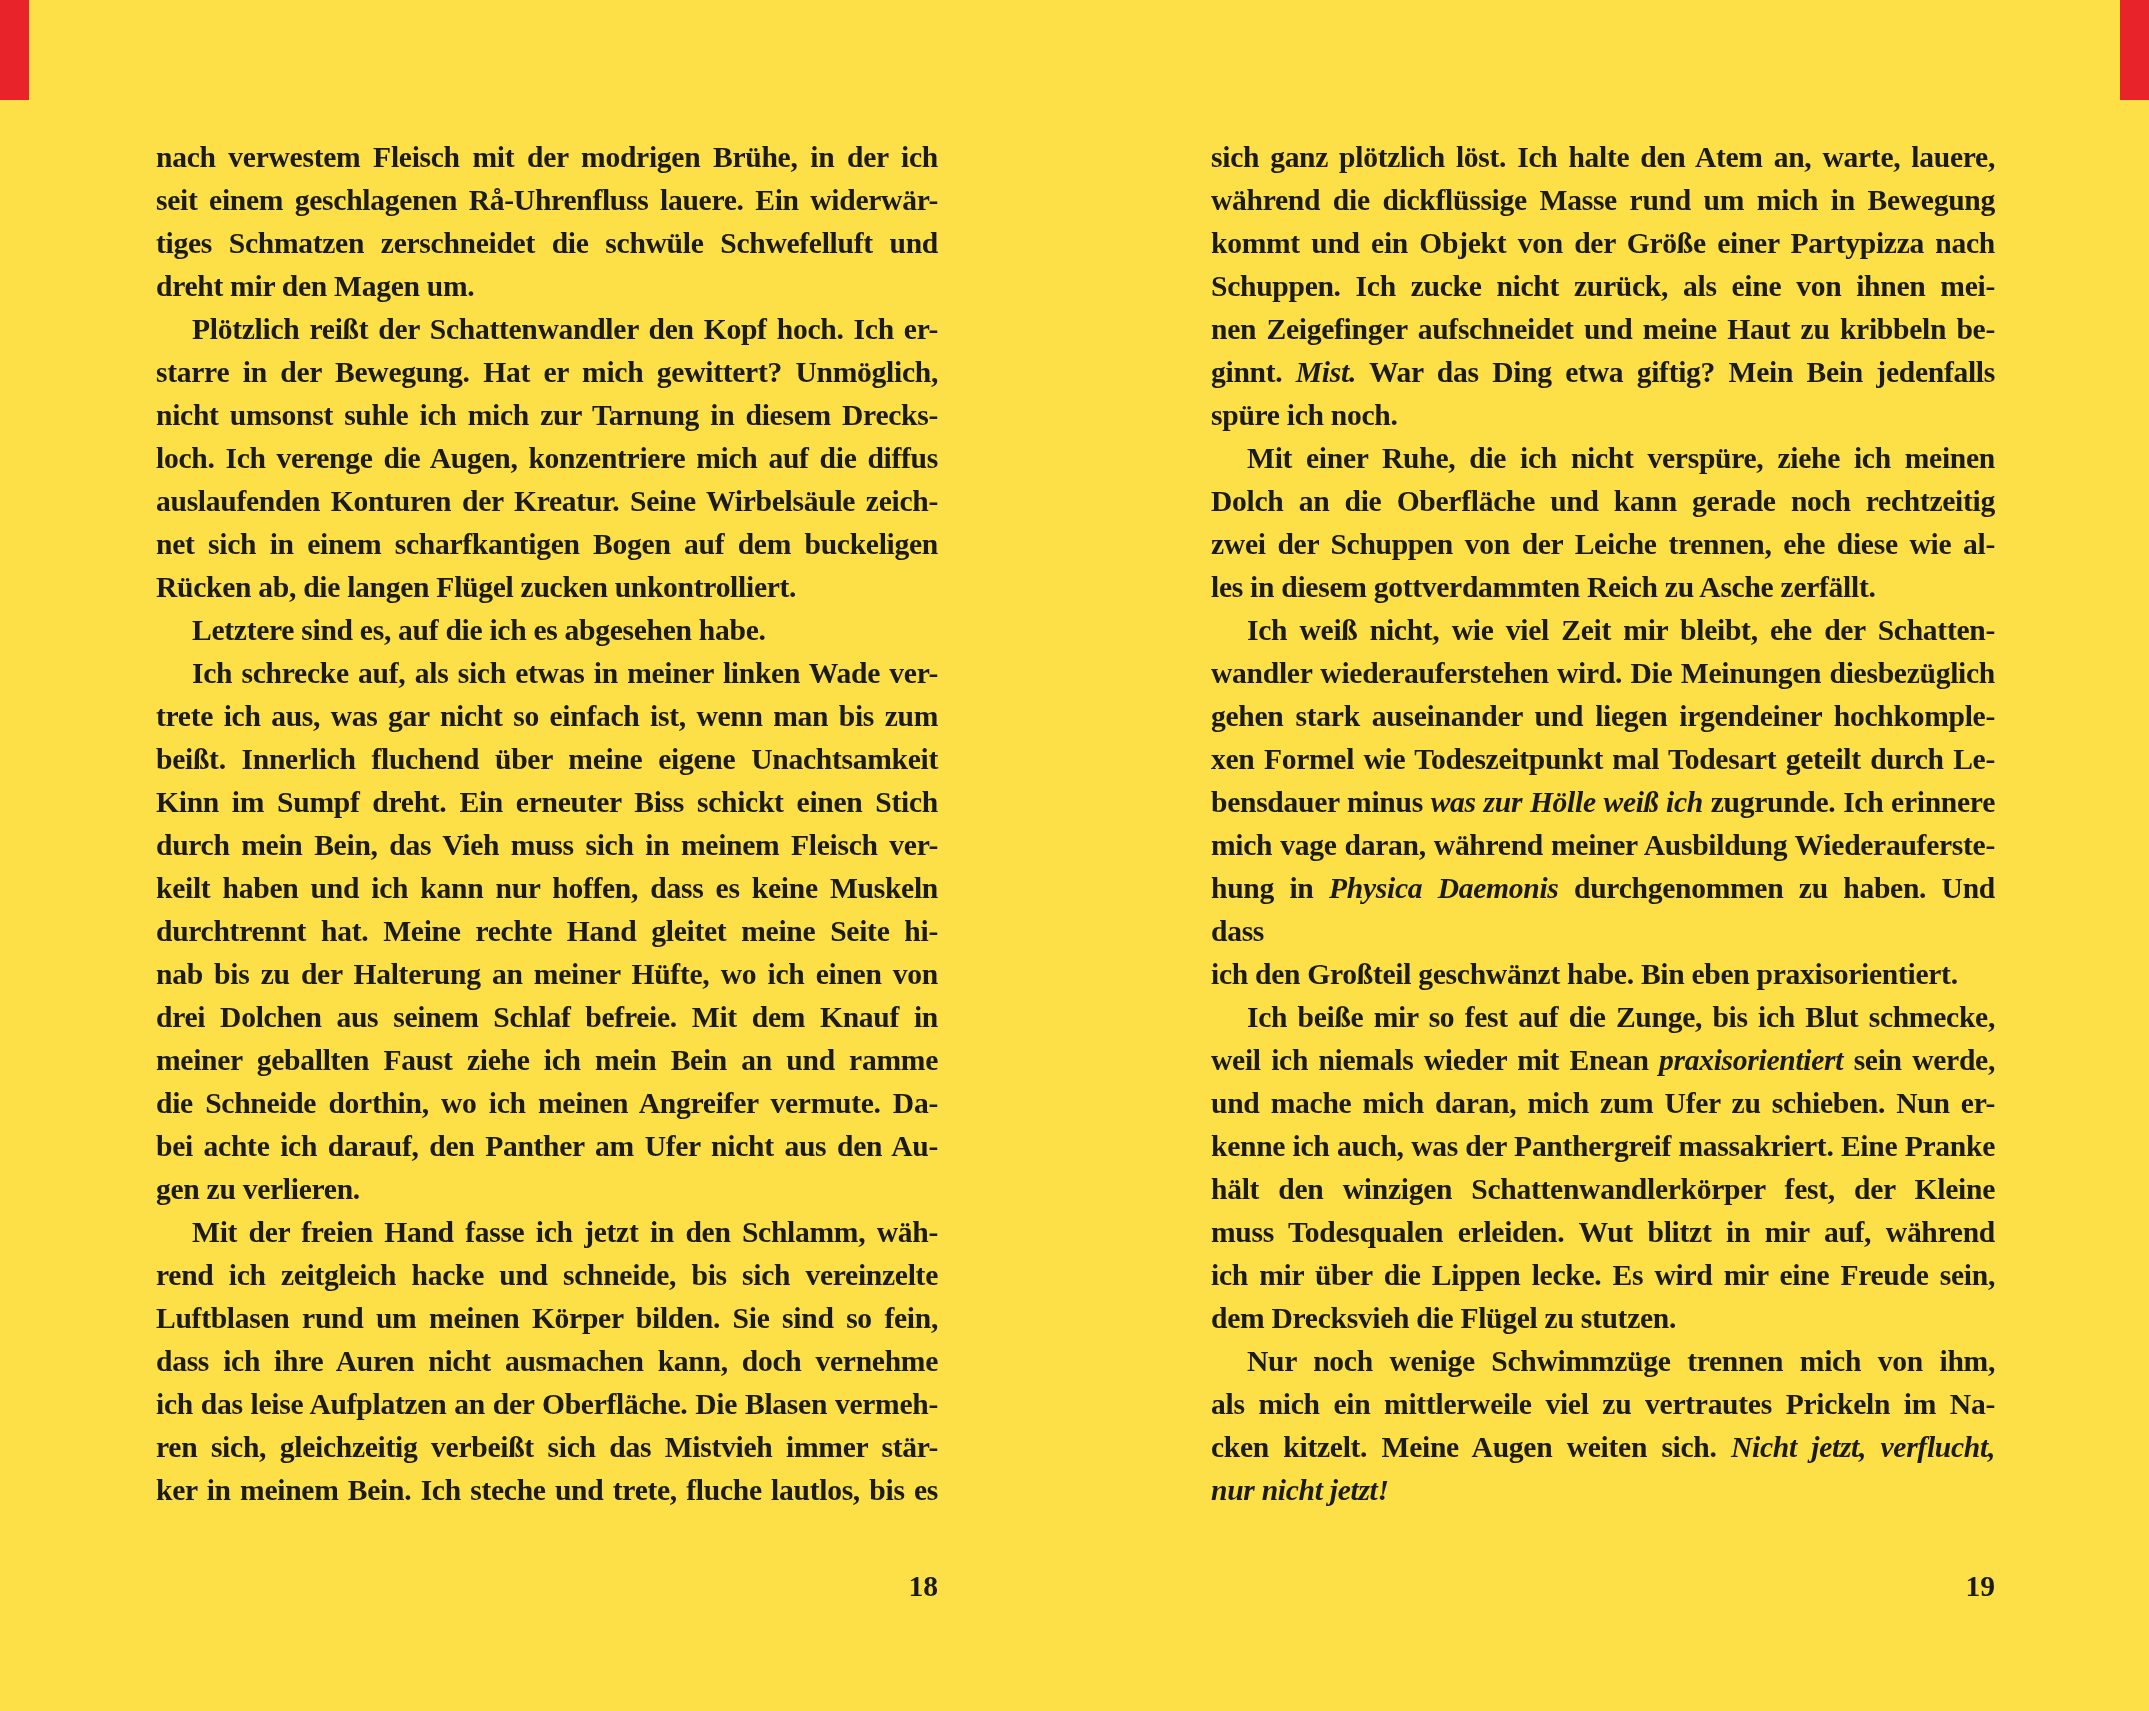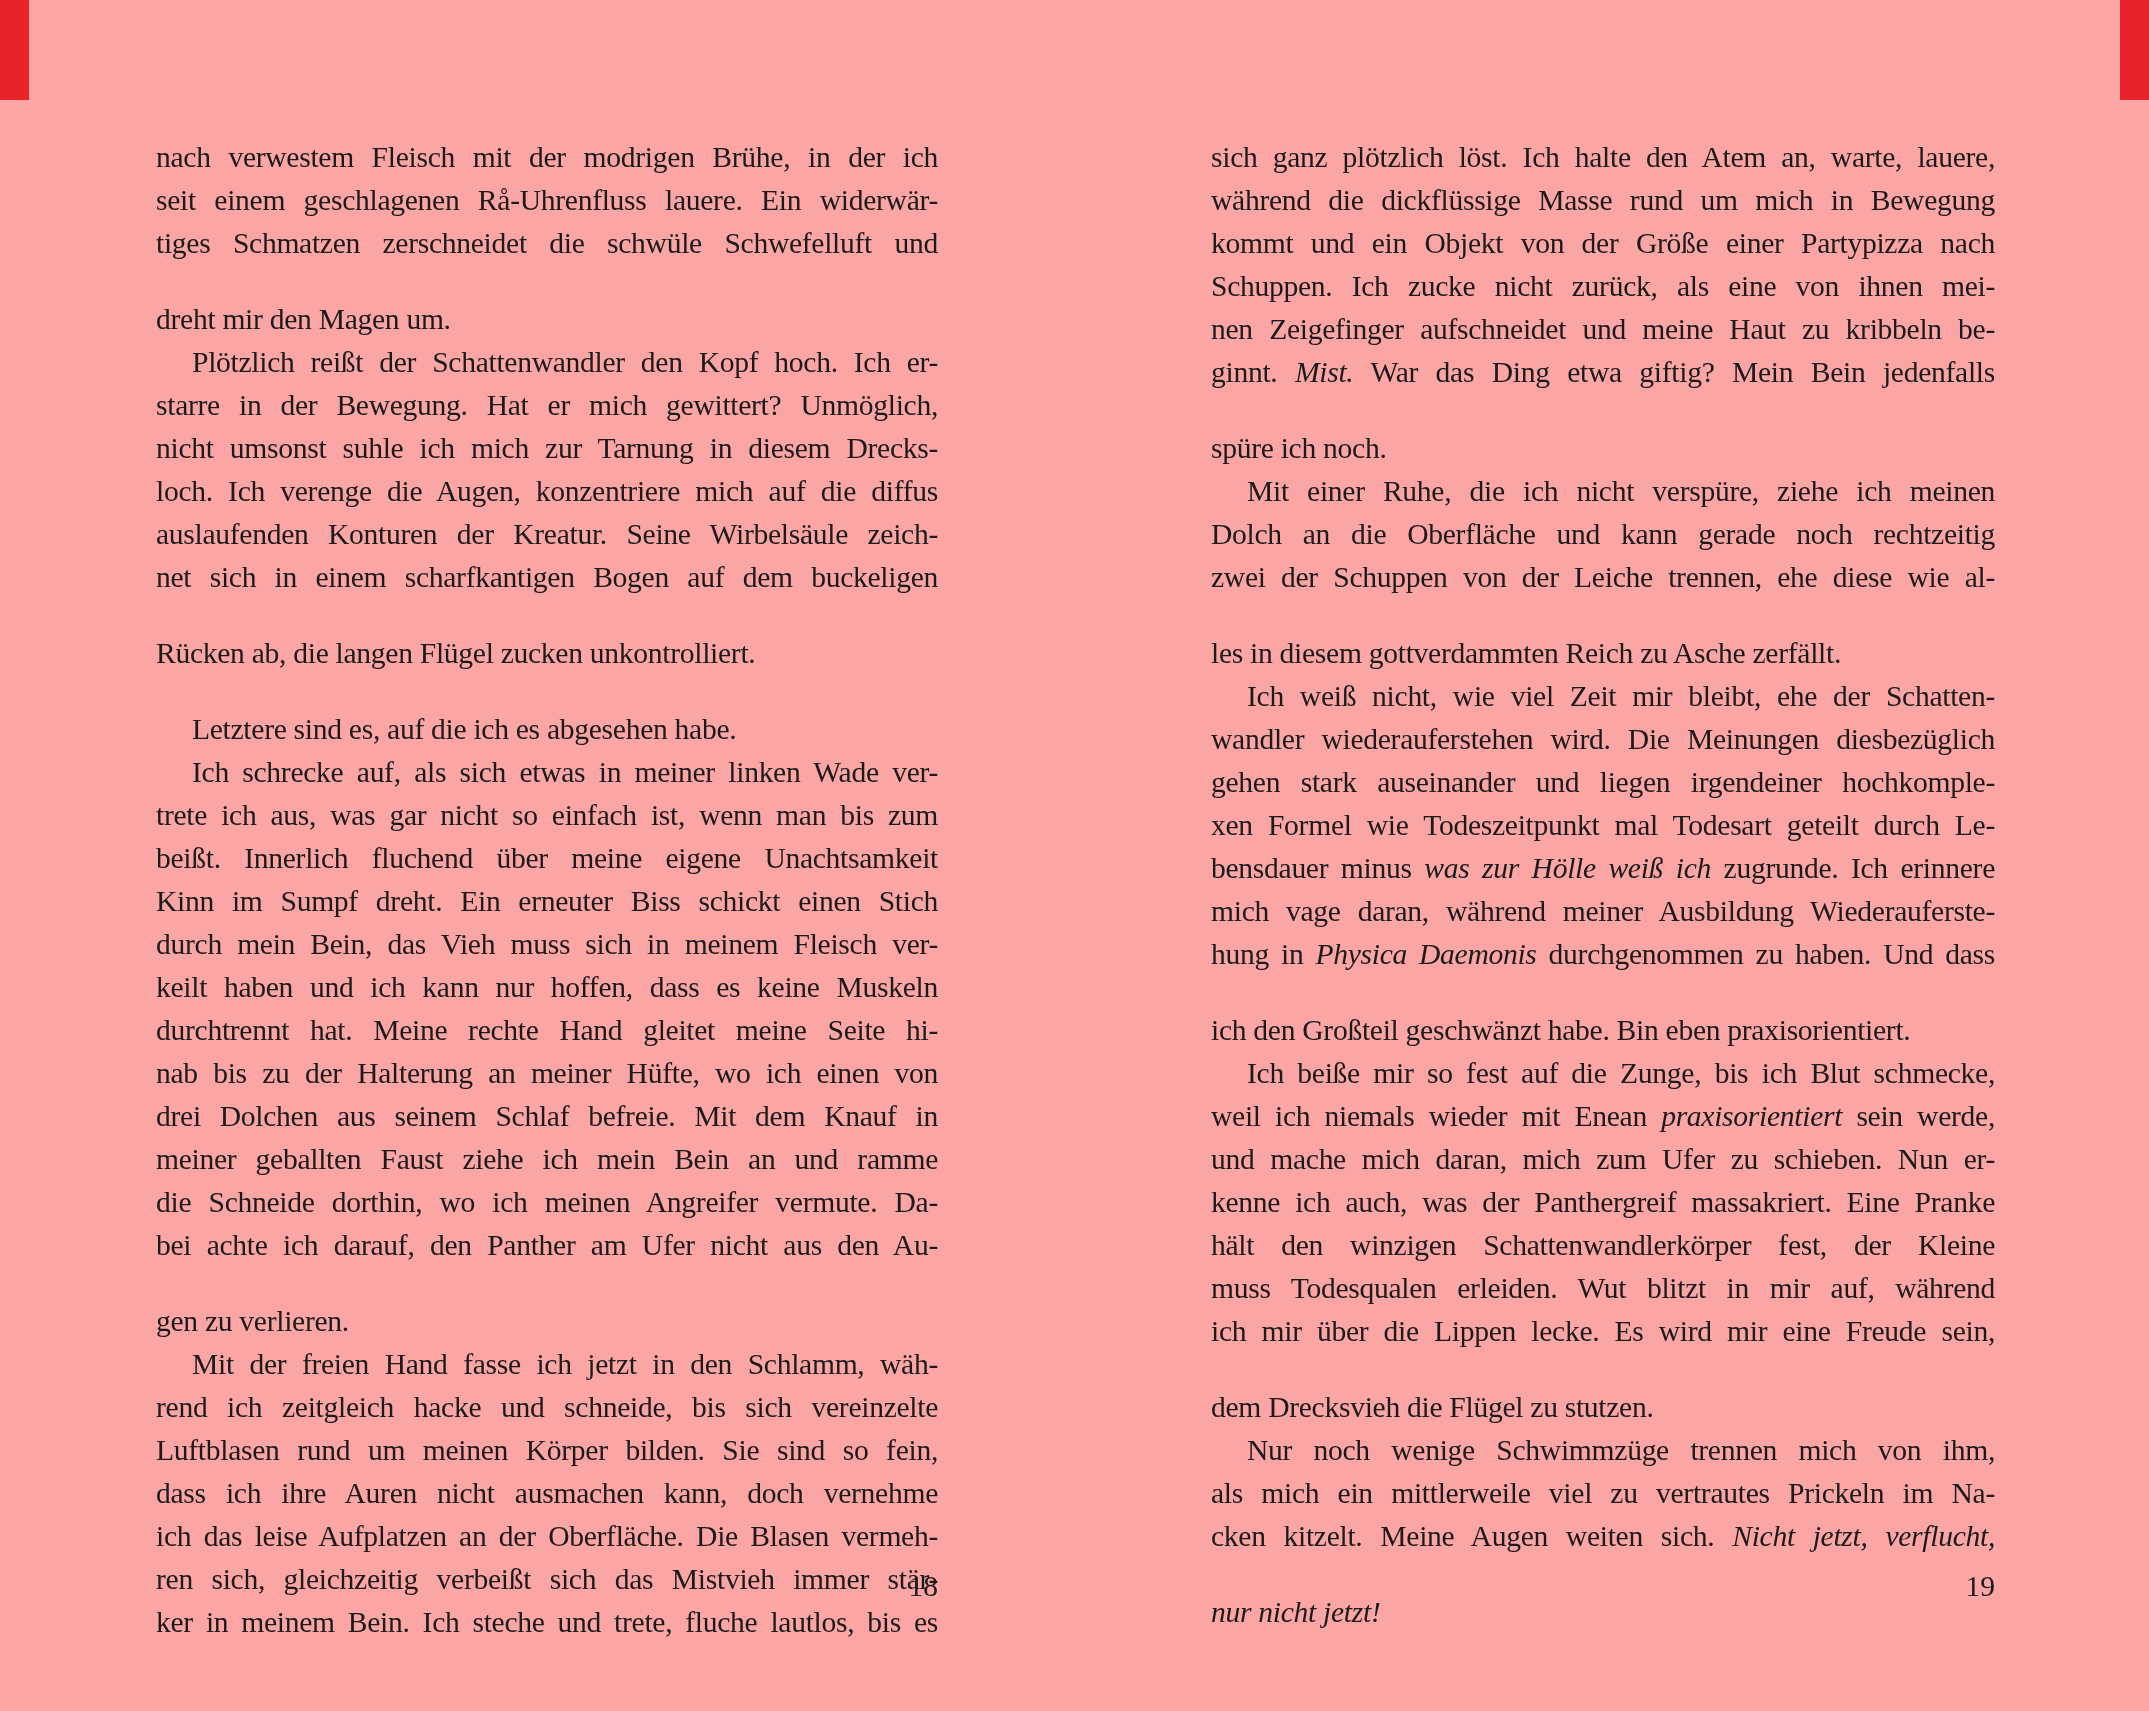--- a/index.html
+++ b/index.html
@@ -1,26 +1,26 @@
 <!DOCTYPE html>
 <html style="font-size:14.3px"><head>
 <meta charset="utf-8">
 <style>
   html,body{margin:0;padding:0;background:#ffffff;}
-  #spread{position:relative;width:2149px;height:1711px;background:#fca5a5;overflow:hidden;
-          font-family:"Liberation Serif","DejaVu Serif",serif;color:#1b1b1b;}
+  #spread{position:relative;width:2149px;height:1711px;background:#fde047;overflow:hidden;
+          font-family:"Liberation Serif","DejaVu Serif",serif;color:#1b1b1b;font-weight:bold;}
   .corner-mark{position:absolute;top:0;width:29px;height:100px;}
   #corner-left{left:0;}
   #corner-right{right:0;}
   .column{position:absolute;top:136px;}
   #col-left{left:156px;width:782px;}
   #col-right{left:1211px;width:784px;}
   .line{font-size:29.6px;line-height:43px;letter-spacing:-0.3px;
         text-align:justify;text-align-last:justify;white-space:normal;}
-  .line.end{text-align-last:left;margin-top:33px;}
+  .line.end{text-align-last:left;}
   .line.ind{text-indent:36px;}
   .line i{font-style:italic;}
   .pagenum{position:absolute;top:1565px;font-size:29.6px;line-height:43px;text-align:right;}
   #pagenum-left{left:156px;width:782px;}
   #pagenum-right{left:1211px;width:784px;}
 </style>
 </head>
 <body>
 
 <div id="spread">

